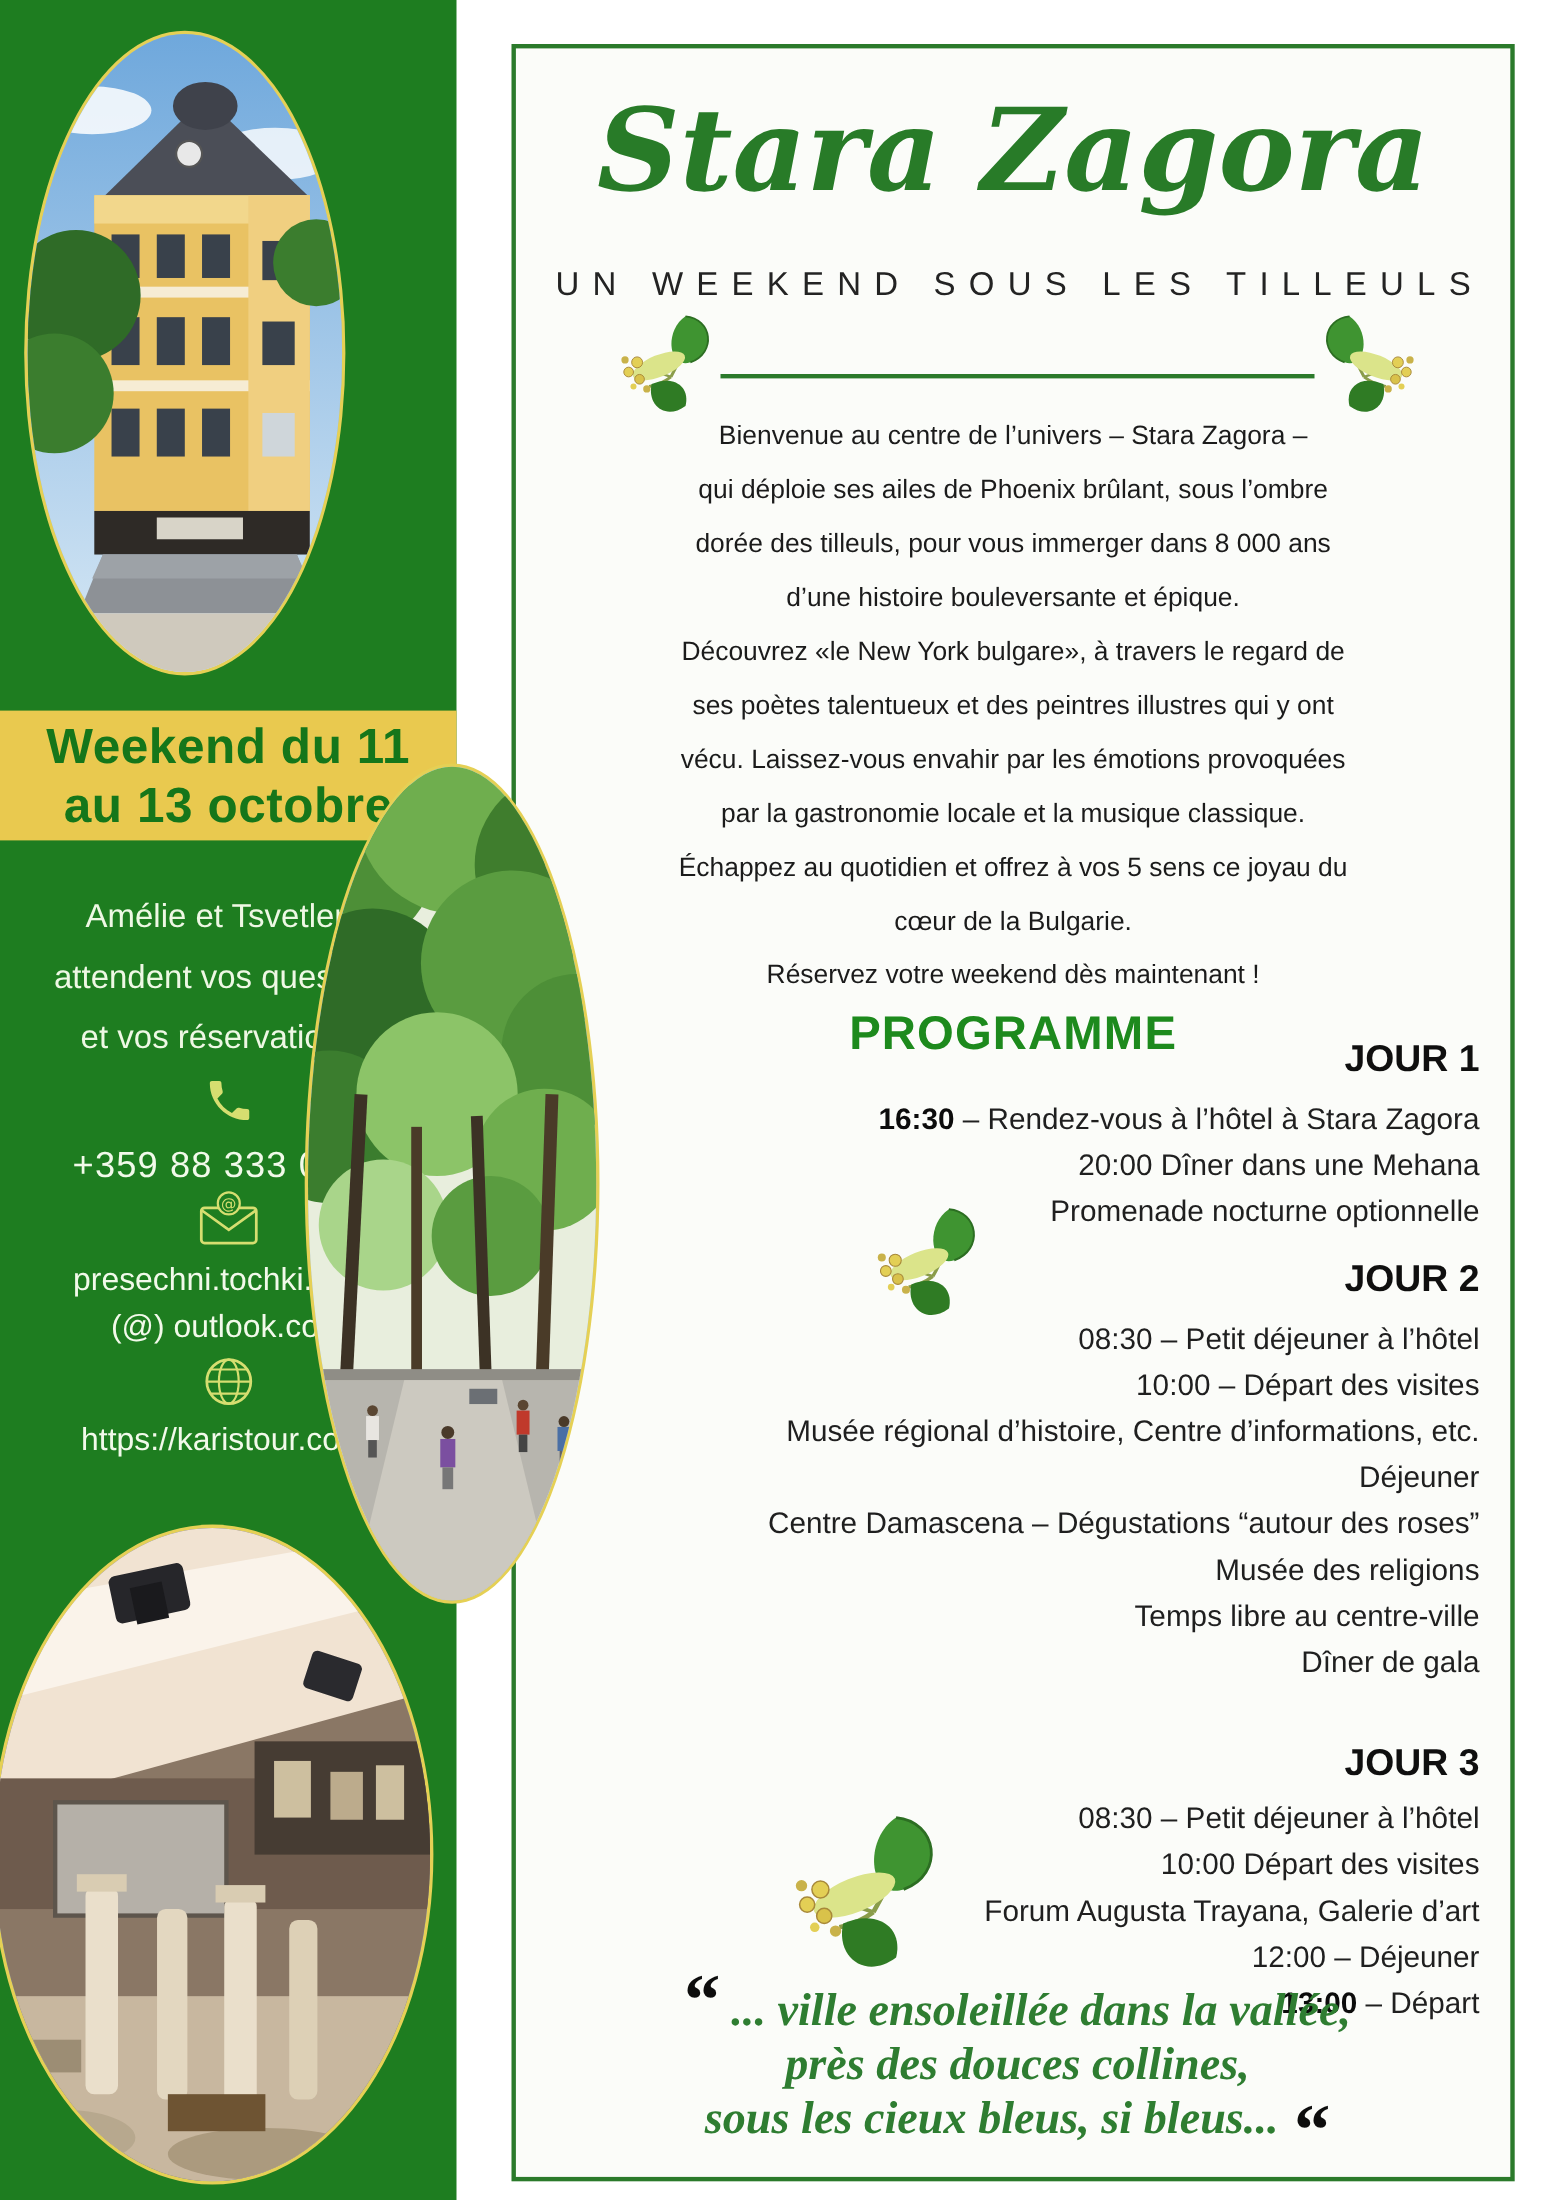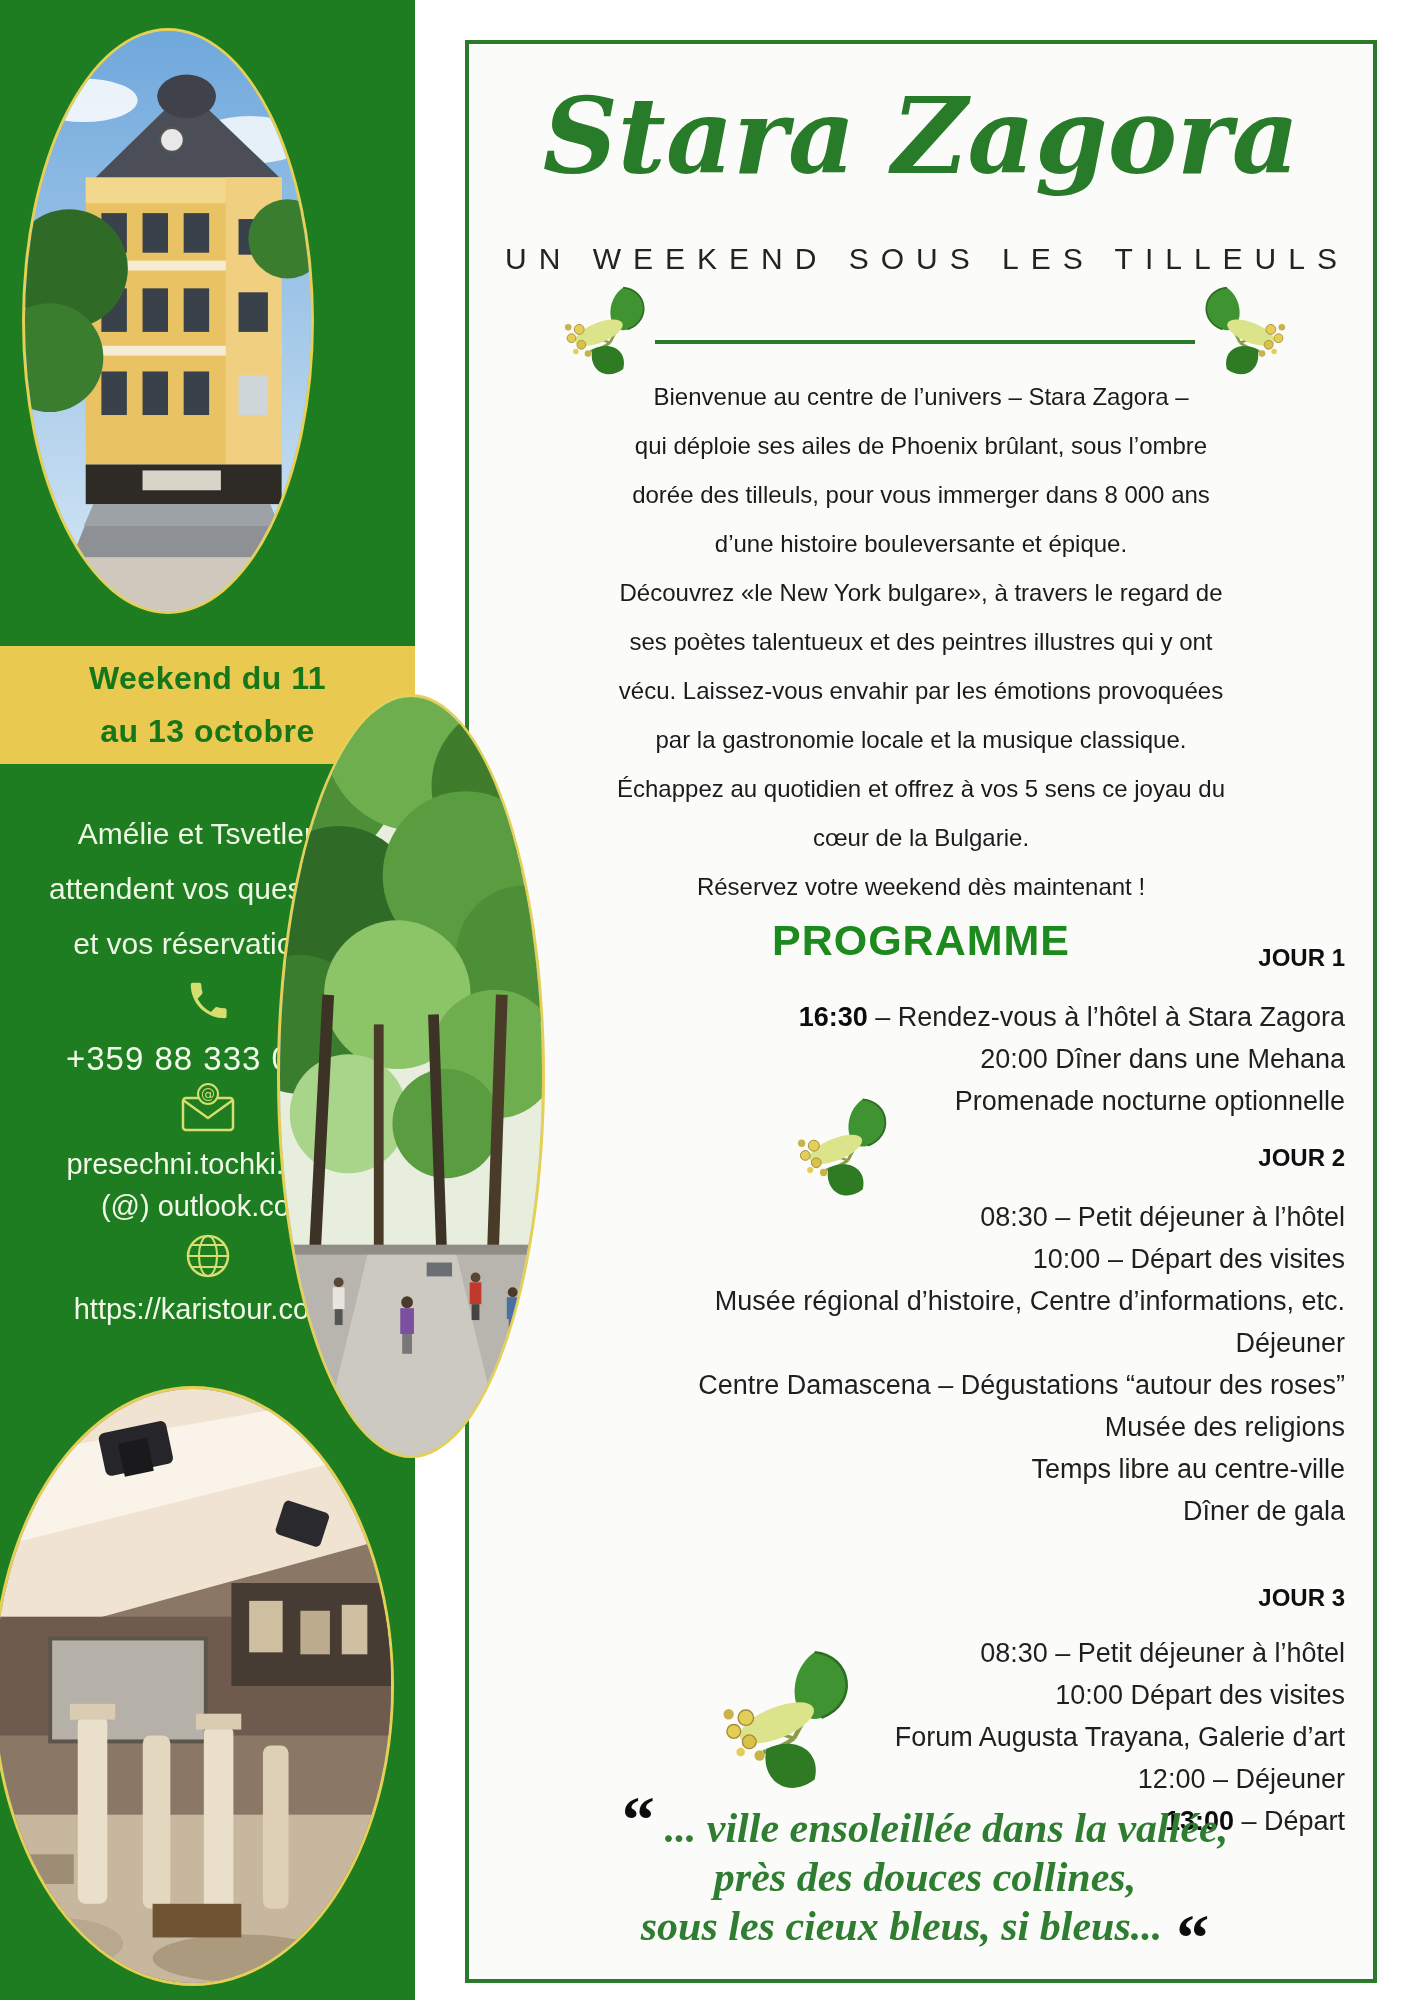--- a/index.html
+++ b/index.html
@@ -11,21 +11,21 @@
   
   .sidebar { position:absolute; left:0; top:0; width:415px; height:2000px; background:#1e7d20; }
   .oval { position:absolute; border-radius:50%; border:3px solid #e5d055; overflow:hidden; background:#9db7c9; }
   .oval svg { display:block; width:100%; height:100%; }
   .oval1 { left:22px; top:28px; width:292px; height:586px; }
   .oval3 { left:-8px; top:1386px; width:402px; height:600px; z-index:2; }
   .oval2 { left:277px; top:694px; width:268px; height:764px; z-index:6; }
   .banner {
     position:absolute; left:0; top:646px; width:415px; height:118px; background:#e9c94f;
     display:flex; flex-direction:column; justify-content:center; text-align:center;
-    color:#15761a; font-weight:bold; font-size:32px; line-height:53px; letter-spacing:.5px;
+    color:#15761a; font-weight:bold; font-size:45px; line-height:53px; letter-spacing:.5px;
   }
   .contact-intro { position:absolute; left:0; top:806px; width:415px; text-align:center;
     color:#eef8e4; font-size:30px; }
   .contact-intro div { line-height:55px; }
   .side-ic { position:absolute; left:0; width:415px; display:flex; justify-content:center; }
   .ic-phone { top:978px; }
   .ic-mail  { top:1082px; }
   .ic-globe { top:1232px; }
   .side-txt { position:absolute; left:0; width:415px; text-align:center; color:#f2faea; }
   .phone-number { top:1040px; font-size:33px; letter-spacing:1px; }
@@ -49,21 +49,21 @@
   .divider-line { position:absolute; top:296px; left:186px; width:540px; height:4px; background:#2b7a2b; }
   .sprig { position:absolute; width:110px; height:120px; z-index:3; }
   .sprig svg { width:100%; height:100%; }
   .sprig-left  { left:86px;  top:232px; }
   .sprig-right { left:716px; top:232px; transform:scaleX(-1); }
   .intro { position:absolute; top:328px; left:0; right:0; text-align:center;
     font-size:24px; color:#1b1b1b; }
   .intro div { line-height:49px; white-space:nowrap; }
   .prog-heading { position:absolute; top:872px; left:0; right:0; text-align:center;
     font-size:43px; font-weight:bold; color:#1d8a1d; letter-spacing:1px; }
-  .jour-label { position:absolute; right:28px; font-size:24px; font-weight:bold; color:#0f0f0f; }
+  .jour-label { position:absolute; right:28px; font-size:34px; font-weight:bold; color:#0f0f0f; }
   .j1 { top:900px; } .j2 { top:1100px; } .j3 { top:1540px; }
   .sched { position:absolute; left:20px; right:28px; text-align:right;
     font-size:27px; color:#1f1f1f; }
   .sched div { line-height:42px; white-space:nowrap; }
   .sched b { color:#0c0c0c; }
   .s1 { top:952px; } .s2 { top:1152px; } .s3 { top:1588px; }
   .flower { position:absolute; z-index:3; }
   .flower svg { width:100%; height:100%; }
   .flower-j2 { left:318px; top:1048px; width:122px; height:122px; }
   .flower-j3 { left:230px; top:1598px; width:190px; height:172px; }

